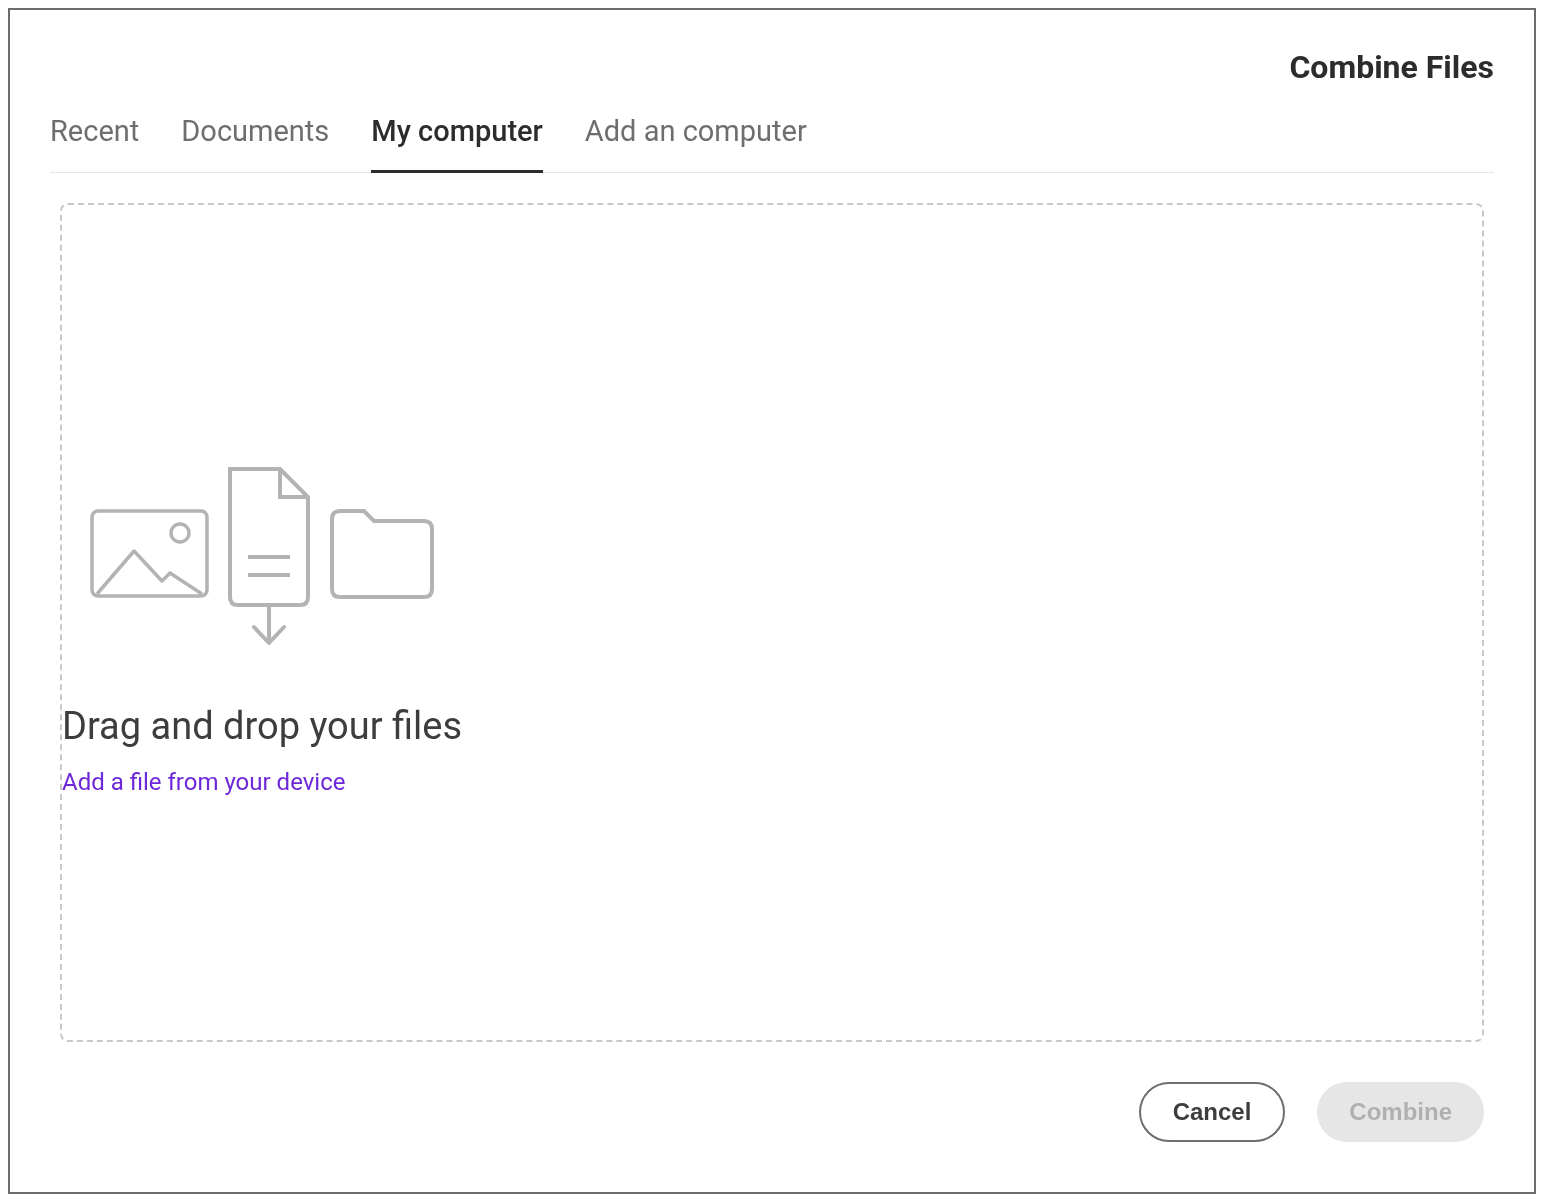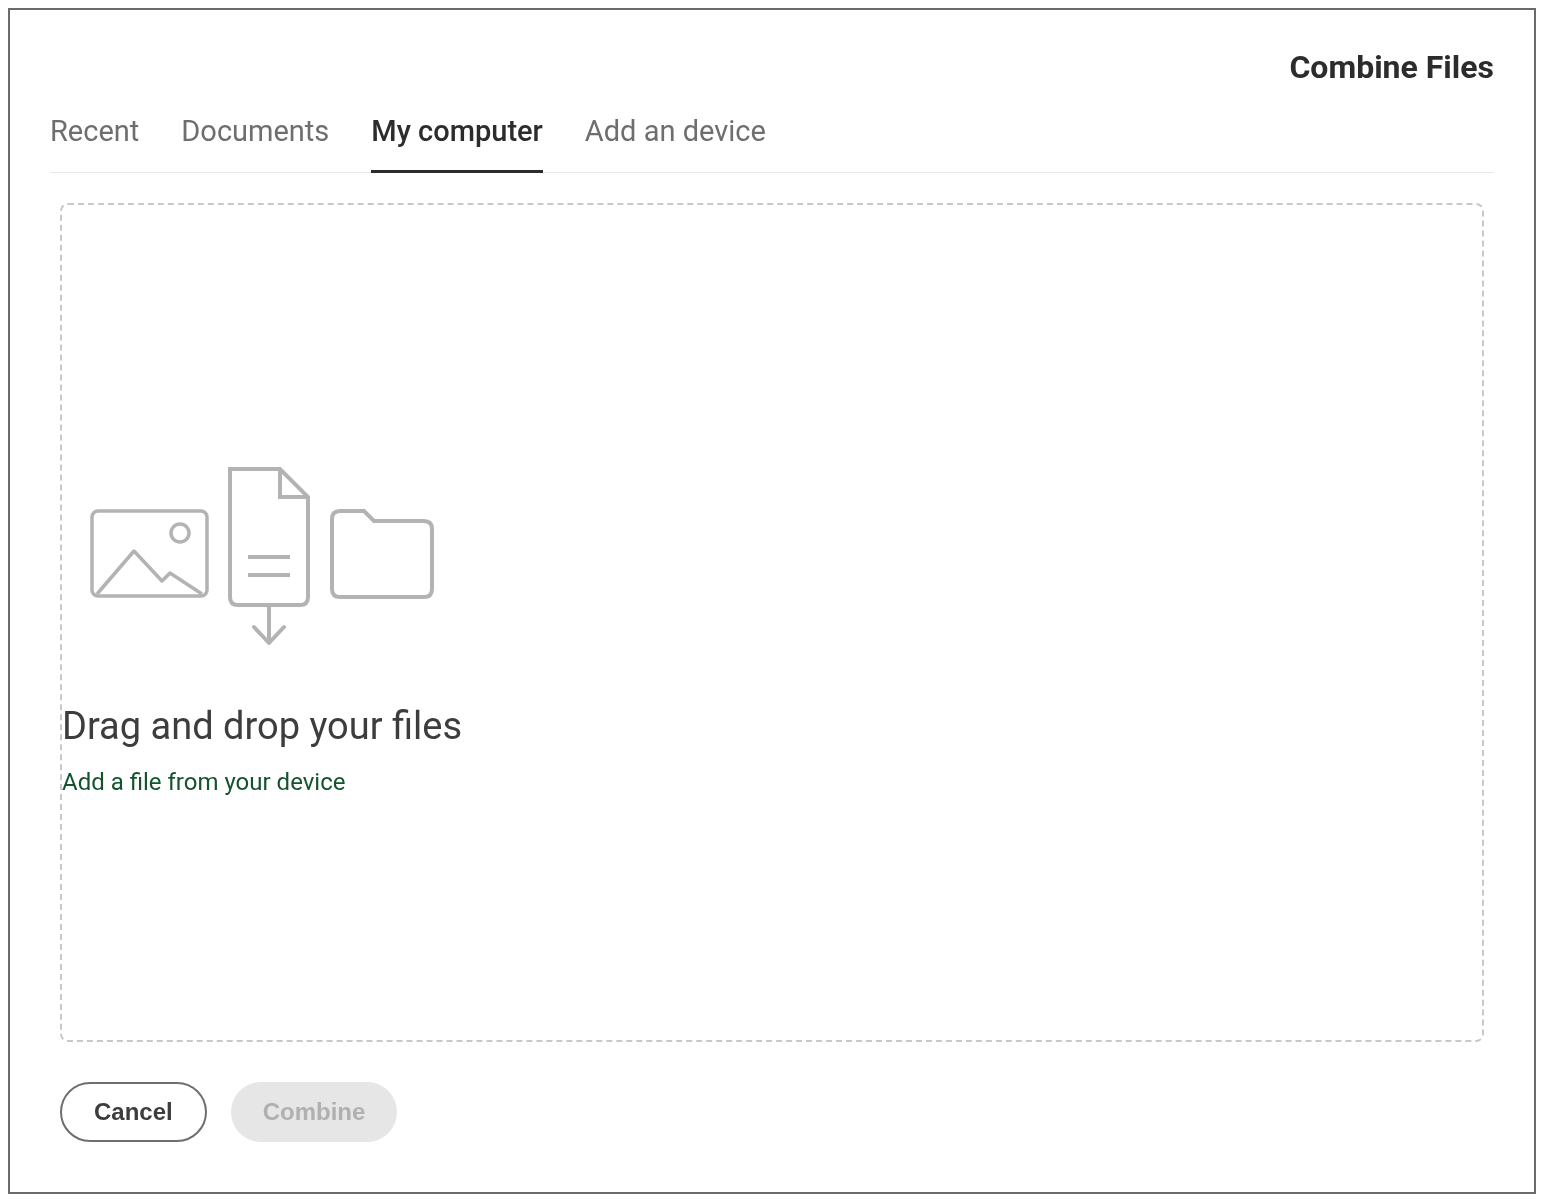--- a/index.html
+++ b/index.html
@@ -87,27 +87,28 @@
     
     .drop-title {
       font-size: 38px;
       font-weight: 400;
       color: #3d3d3d;
       margin-bottom: 20px;
     }
     
     .add-file-link {
       font-size: 24px;
-      color: #14532d;
+      color: #6d28d9;
       cursor: pointer;
     }
     
     .footer {
       display: flex;
-      gap: 24px;
+      justify-content: flex-end;
+      gap: 32px;
       padding: 40px 50px 50px 50px;
     }
     
     .btn {
       font-size: 24px;
       font-weight: 600;
       padding: 14px 32px;
       border-radius: 30px;
       cursor: pointer;
       border: none;
@@ -131,21 +132,21 @@
 <div class="dialog-container">
 
   <div class="header">
     <h1 class="title">Combine Files</h1>
   </div>
 
   <div class="tabs">
     <div class="tab">Recent</div>
     <div class="tab">Documents</div>
     <div class="tab active">My computer</div>
-    <div class="tab">Add an device</div>
+    <div class="tab">Add an computer</div>
   </div>
 
   <div class="drop-area">
     <div class="icon-group">
       <svg width="400" height="200" viewBox="0 0 400 200">
 
         <g stroke="#b3b3b3" stroke-width="3.5" fill="none">
           <rect x="30" y="62" width="115" height="85" rx="6"></rect>
           <circle cx="118" cy="84" r="9"></circle>
           <polyline points="35,145 72,102 100,132 108,124 140,145" stroke-linejoin="round"></polyline>

